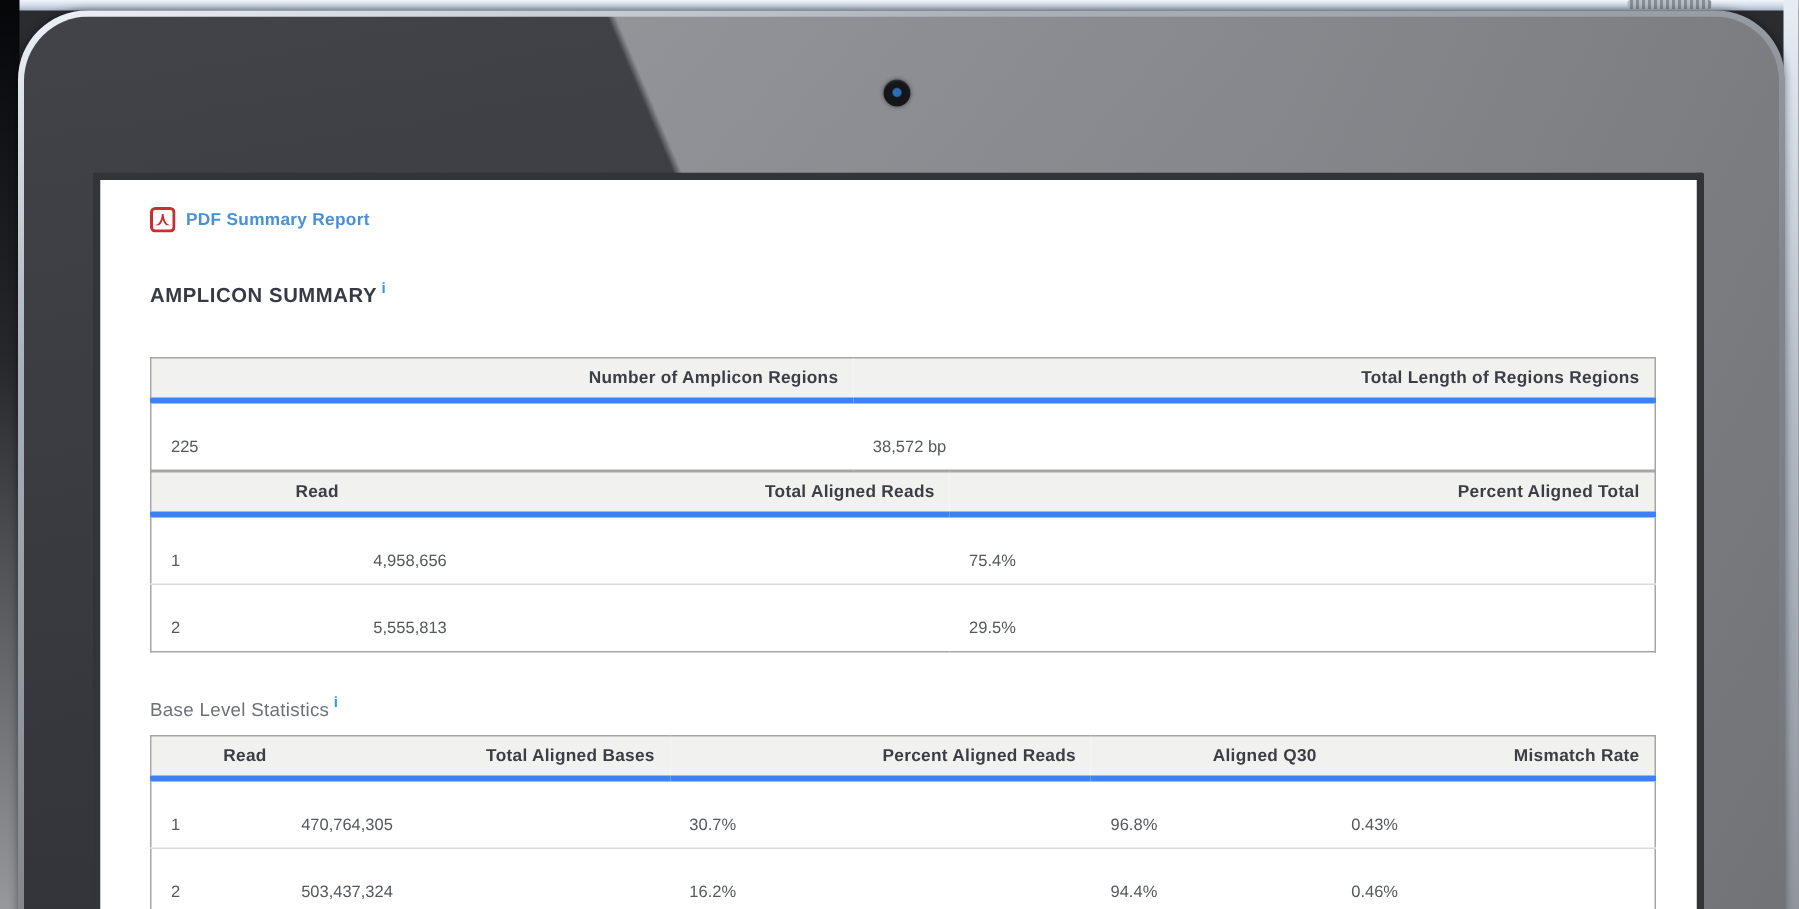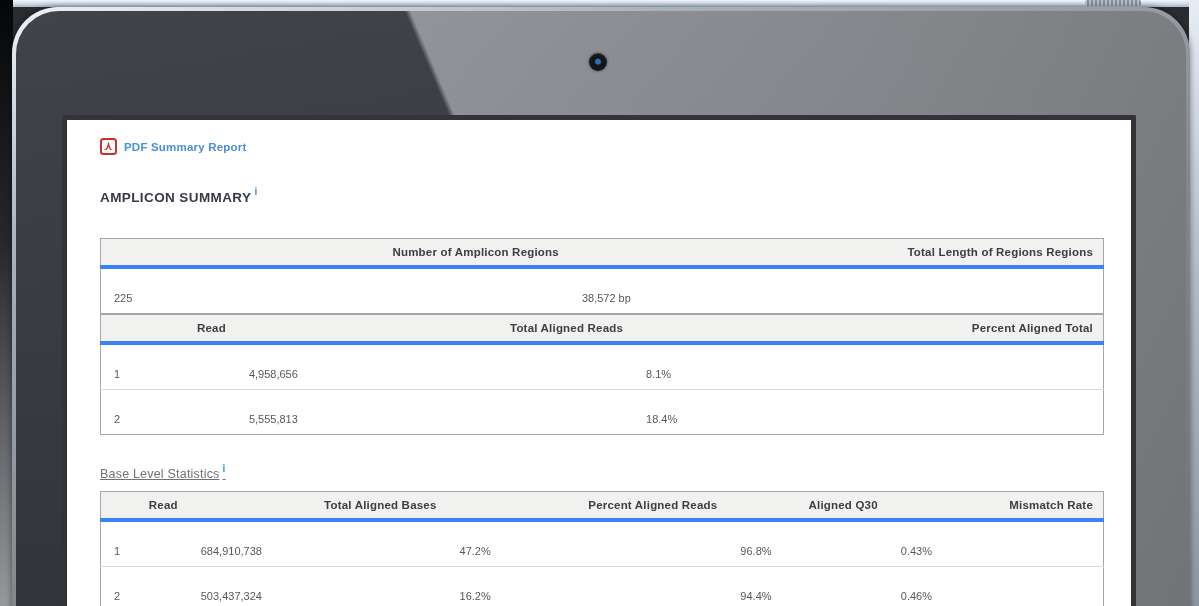--- a/index.html
+++ b/index.html
@@ -69,21 +69,21 @@
   sup.info {
     color: #2f9bd8; font-weight: bold; font-size: 10px;
     margin-left: 3px; cursor: pointer;
     position: relative; top: -1px;
   }
 
   .section-label {
     font-size: 12.5px; color: #6e7176; letter-spacing: 0.2px;
   }
   .label-read { margin-top: 18px; margin-bottom: 10px; }
-  .label-base { margin-top: 29px; margin-bottom: 10px; text-decoration: underline; }
+  .label-base { margin-top: 29px; margin-bottom: 10px; }
 
   table.data-table {
     width: 100%; border-collapse: collapse; table-layout: fixed;
     border: 1px solid #a6a6a6;
     background: #fff;
   }
   .table-amplicon { margin-top: 33px; }
   table.data-table th {
     text-align: right; background: #f1f1f0;
     font-size: 11.5px; font-weight: bold; color: #3b3e45; letter-spacing: 0.2px;
@@ -156,26 +156,26 @@
             <tr>
               <th>Read</th>
               <th>Total Aligned Reads</th>
               <th>Percent Aligned Total</th>
             </tr>
           </thead>
           <tbody>
             <tr>
               <td>1</td>
               <td>4,958,656</td>
-              <td>8.1%</td>
+              <td>75.4%</td>
             </tr>
             <tr>
               <td>2</td>
               <td>5,555,813</td>
-              <td>18.4%</td>
+              <td>29.5%</td>
             </tr>
           </tbody>
         </table>
 
         
         <div class="section-label label-base"><span>Base Level Statistics</span><sup class="info">i</sup></div>
         <table class="data-table">
           <colgroup>
               <col style="width:8.7%">
               <col style="width:25.8%">
@@ -188,22 +188,22 @@
               <th>Read</th>
               <th>Total Aligned Bases</th>
               <th>Percent Aligned Reads</th>
               <th>Aligned Q30</th>
               <th>Mismatch Rate</th>
             </tr>
           </thead>
           <tbody>
             <tr>
               <td>1</td>
-              <td>684,910,738</td>
-              <td>47.2%</td>
+              <td>470,764,305</td>
+              <td>30.7%</td>
               <td>96.8%</td>
               <td>0.43%</td>
             </tr>
             <tr>
               <td>2</td>
               <td>503,437,324</td>
               <td>16.2%</td>
               <td>94.4%</td>
               <td>0.46%</td>
             </tr>

